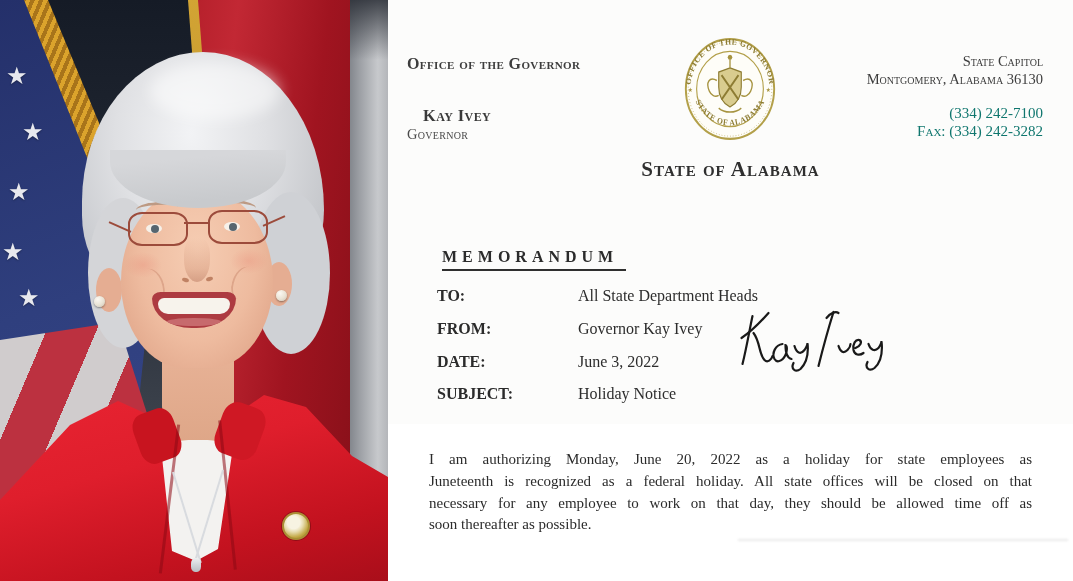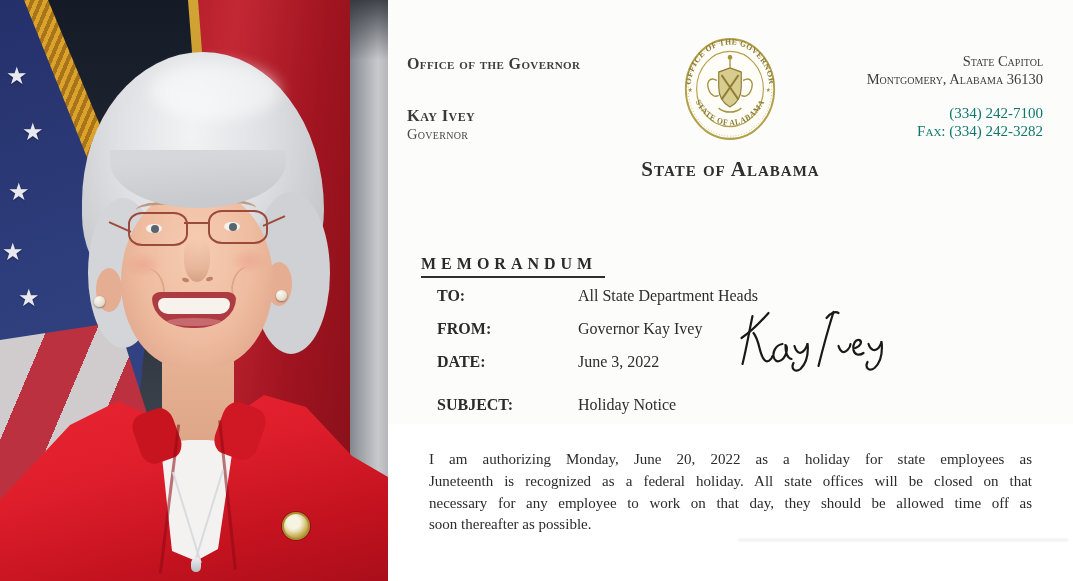--- a/index.html
+++ b/index.html
@@ -86,32 +86,32 @@
     background:linear-gradient(180deg,#eceef0,#b8bcc2);}
   .pin{left:282px;top:512px;width:24px;height:24px;border-radius:50%;z-index:8;border:2px solid #a98f35;
     background:radial-gradient(circle at 40% 35%,#f7f3e2 0 30%,#e7ddb0 45%,#c2a844 70%,#8f7a2a 100%);
     box-shadow:0 0 0 1px rgba(0,0,0,.25);}
 
   
   .document{position:relative;flex:1;height:424px;background:#fcfcfb;color:#2d2d2d;}
   .document .abs{position:absolute;}
   .sc{font-variant:small-caps;}
   .lh-office{left:19px;top:55px;font-size:16px;font-weight:700;color:#3d3d3d;letter-spacing:.4px;}
-  .lh-name{left:19px;top:106px;font-size:16.5px;font-weight:700;color:#3a3a3a;letter-spacing:.4px;}
+  .lh-name{left:35px;top:106px;font-size:16.5px;font-weight:700;color:#3a3a3a;letter-spacing:.4px;}
   .lh-title{left:19px;top:126px;font-size:14.5px;color:#4a4a4a;letter-spacing:.3px;}
   .lh-right{right:30px;top:52px;text-align:right;font-size:14.5px;line-height:18px;color:#3d3d3d;}
   .lh-phones{right:30px;top:104px;text-align:right;font-size:15px;line-height:18px;color:#0f766e;}
   .doc-title{left:0;top:157px;width:100%;text-align:center;font-size:21px;font-weight:700;color:#2f2f2f;letter-spacing:1px;}
   .seal{left:295px;top:36px;}
-  .memo-heading{left:33px;top:248px;font-size:16px;font-weight:700;letter-spacing:5px;
-    border-bottom:2px solid #2f2f2f;padding:0 8px 3px 0;color:#2b2b2b;margin-top:7px;}
+  .memo-heading{left:54px;top:248px;font-size:16px;font-weight:700;letter-spacing:5px;
+    border-bottom:2px solid #2f2f2f;padding:0 8px 3px 0;color:#2b2b2b;}
   .memo-row{left:49px;width:620px;font-size:16px;}
   .memo-row .lbl{display:inline-block;width:141px;font-weight:700;color:#2b2b2b;}
   .memo-row .val{color:#2d2d2d;}
-  .r0{top:287px;} .r1{top:320px;} .r2{top:353px;} .r3{top:396px;}
+  .r0{top:287px;} .r1{top:320px;} .r2{top:353px;} .r3{top:385px;}
   .signature{left:348px;top:308px;width:155px;height:64px;}
   .body-text{left:41px;top:449px;width:603px;font-size:15px;line-height:21.8px;color:#2b2b2b;}
   .jline{text-align:justify;text-align-last:justify;}
   .jline-last{text-align:left;}
   .scan-artifact{left:350px;top:539px;width:330px;height:2px;background:rgba(120,120,120,.15);filter:blur(1px);}
 </style>
 </head>
 <body>
 
 <div class="page">

